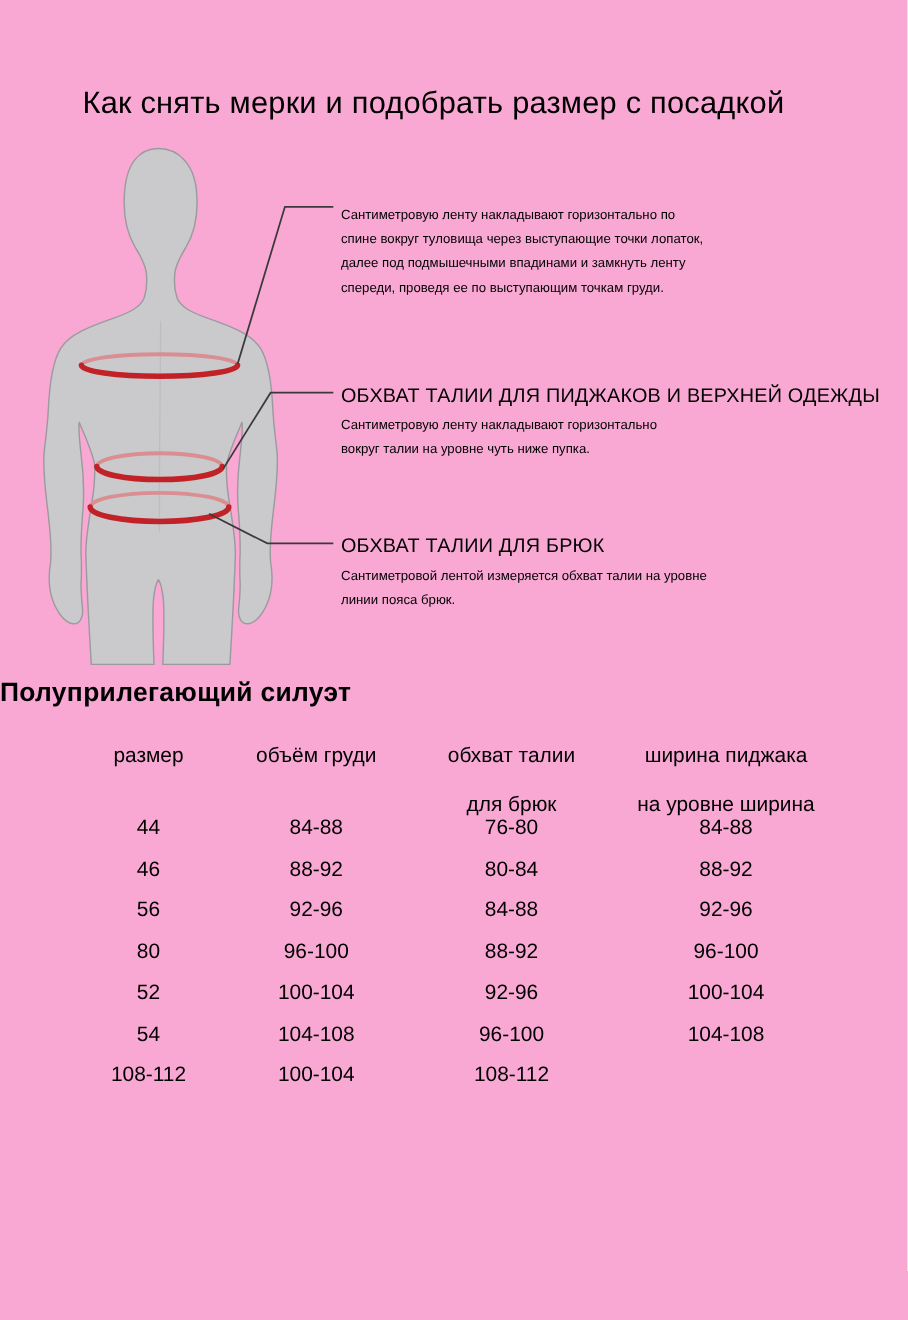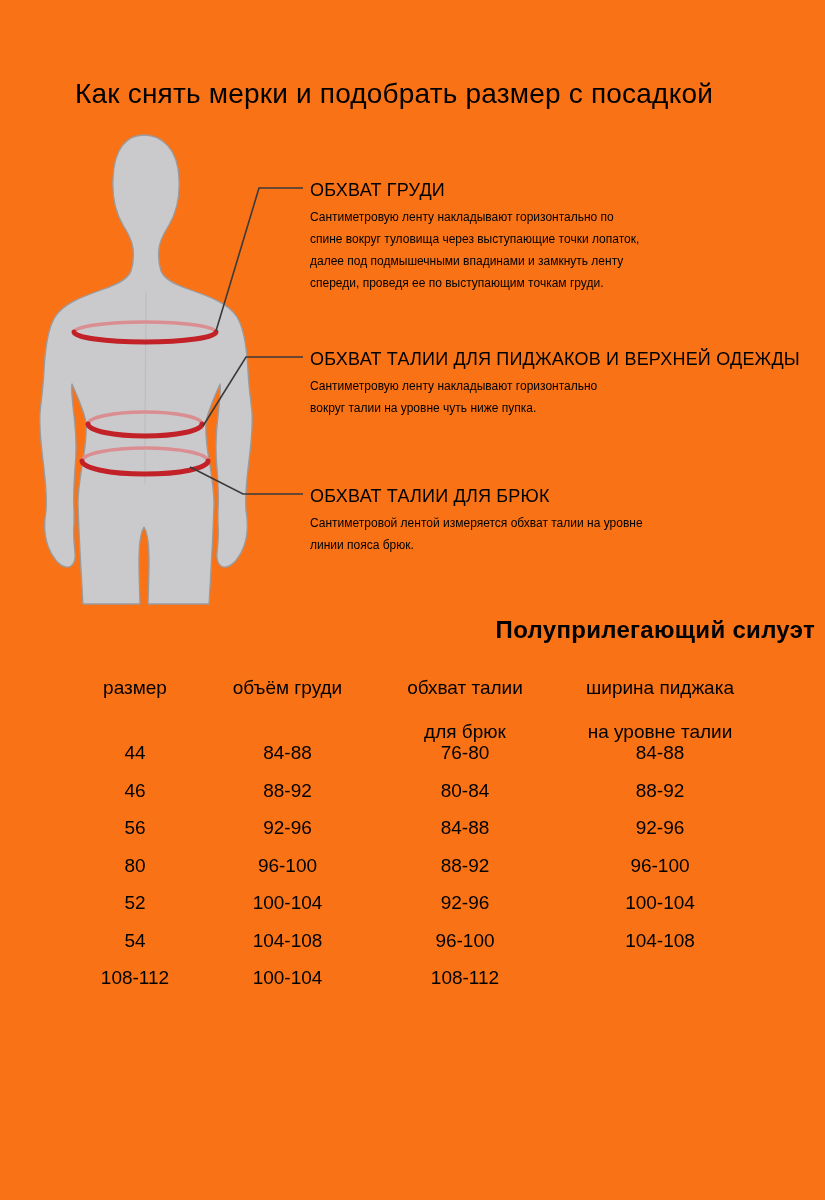--- a/index.html
+++ b/index.html
@@ -1,32 +1,32 @@
 <!DOCTYPE html>
 <html><head>
 <meta charset="utf-8">
 <style>
   html,body{margin:0;padding:0;background:#ffffff;}
   #page{
-    position:relative;width:825px;height:1200px;background:#f97316;overflow:hidden;
+    position:relative;width:825px;height:1200px;background:#f9a8d4;overflow:hidden;
     font-family:"Liberation Sans","DejaVu Sans",sans-serif;color:#000000;
   }
   #page-title{
     position:absolute;left:0;top:78px;width:788px;text-align:center;
     font-size:28px;font-weight:400;letter-spacing:0.2px;white-space:nowrap;
   }
   #figure-svg{position:absolute;left:0;top:0;width:825px;height:620px;}
   .section{position:absolute;left:310px;}
   .section-heading{font-size:18px;font-weight:400;line-height:22px;white-space:nowrap;letter-spacing:0.2px;}
   .section-desc{margin-top:5px;font-size:12px;font-weight:400;line-height:22px;white-space:pre-line;width:470px;}
   #section-chest{top:179px;}
   #section-jacket-waist{top:348px;}
   #section-trouser-waist{top:485px;}
   #table-title{
-    position:absolute;left:0;top:616px;width:815px;text-align:right;
+    position:absolute;left:0;top:616px;width:815px;text-align:left;
     font-size:24px;font-weight:700;letter-spacing:0.3px;
   }
   #size-table{
     position:absolute;left:65px;top:662px;width:700px;
     display:grid;grid-template-columns:140px 165px 190px 200px;
   }
   .th{height:72px;text-align:center;font-size:19px;}
   .th .label{display:block;line-height:24px;margin-top:14px;}
   .th .sublabel{display:block;line-height:24px;margin-top:20px;}
   .td{height:37.5px;line-height:37.5px;text-align:center;font-size:19px;}
@@ -108,21 +108,20 @@
       <path fill="none" stroke-width="3.5" d="M82,461 A63,13 0 0 1 208,461" stroke="#db8e92"></path>
       <path fill="none" stroke-width="5" stroke-linecap="round" d="M82,461 A63,13 0 0 0 208,461" stroke="#c32128"></path>
     </g>
 
     <path fill="none" stroke-width="1.6" d="M216,331 L259,188 L303,188" stroke="#3a3a3a"></path>
     <path fill="none" stroke-width="1.6" d="M203,426 L246,357 L303,357" stroke="#3a3a3a"></path>
     <path fill="none" stroke-width="1.6" d="M190,467 L243,494 L303,494" stroke="#3a3a3a"></path>
   </svg>
 
   <div class="section" id="section-chest">
-    <div class="section-heading">ОБХВАТ ГРУДИ</div>
     <div class="section-desc">Сантиметровую ленту накладывают горизонтально по
 спине вокруг туловища через выступающие точки лопаток,
 далее под подмышечными впадинами и замкнуть ленту
 спереди, проведя ее по выступающим точкам груди.</div>
   </div>
 
   <div class="section" id="section-jacket-waist">
     <div class="section-heading">ОБХВАТ ТАЛИИ ДЛЯ ПИДЖАКОВ И ВЕРХНЕЙ ОДЕЖДЫ</div>
     <div class="section-desc">Сантиметровую  ленту накладывают горизонтально
 вокруг талии на уровне чуть ниже пупка.</div>
@@ -144,21 +143,21 @@
     <div class="th">
       <span class="label">объём груди</span>
       <span class="sublabel"></span>
     </div>
     <div class="th">
       <span class="label">обхват талии</span>
       <span class="sublabel">для брюк</span>
     </div>
     <div class="th">
       <span class="label">ширина пиджака</span>
-      <span class="sublabel">на уровне талии</span>
+      <span class="sublabel">на уровне ширина</span>
     </div>
 
     <div class="td">44</div>
     <div class="td">84-88</div>
     <div class="td">76-80</div>
     <div class="td">84-88</div>
 
     <div class="td">46</div>
     <div class="td">88-92</div>
     <div class="td">80-84</div>

